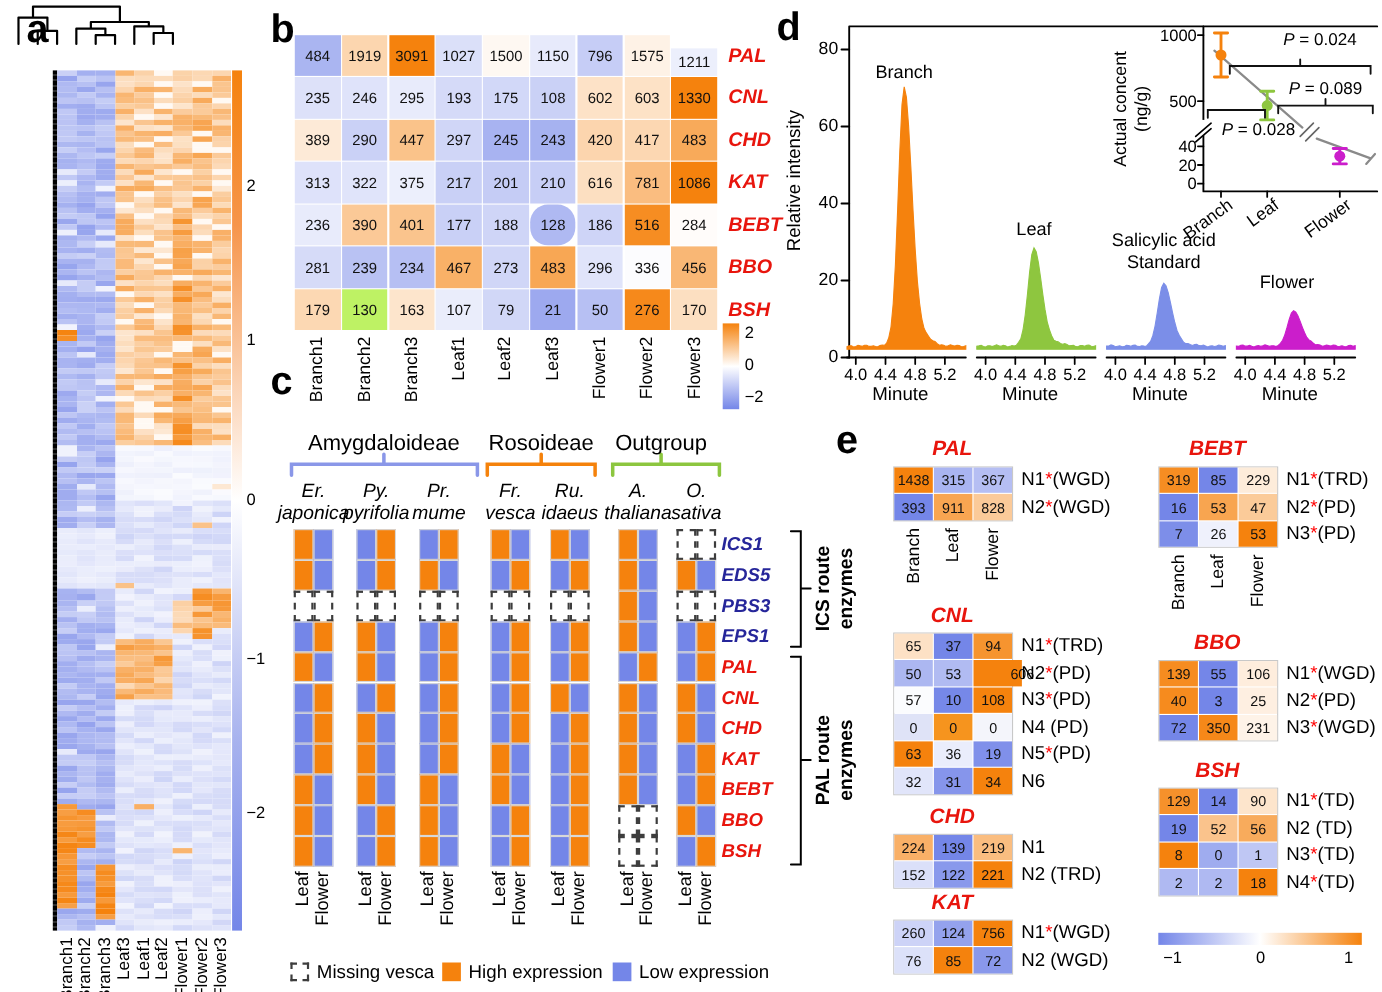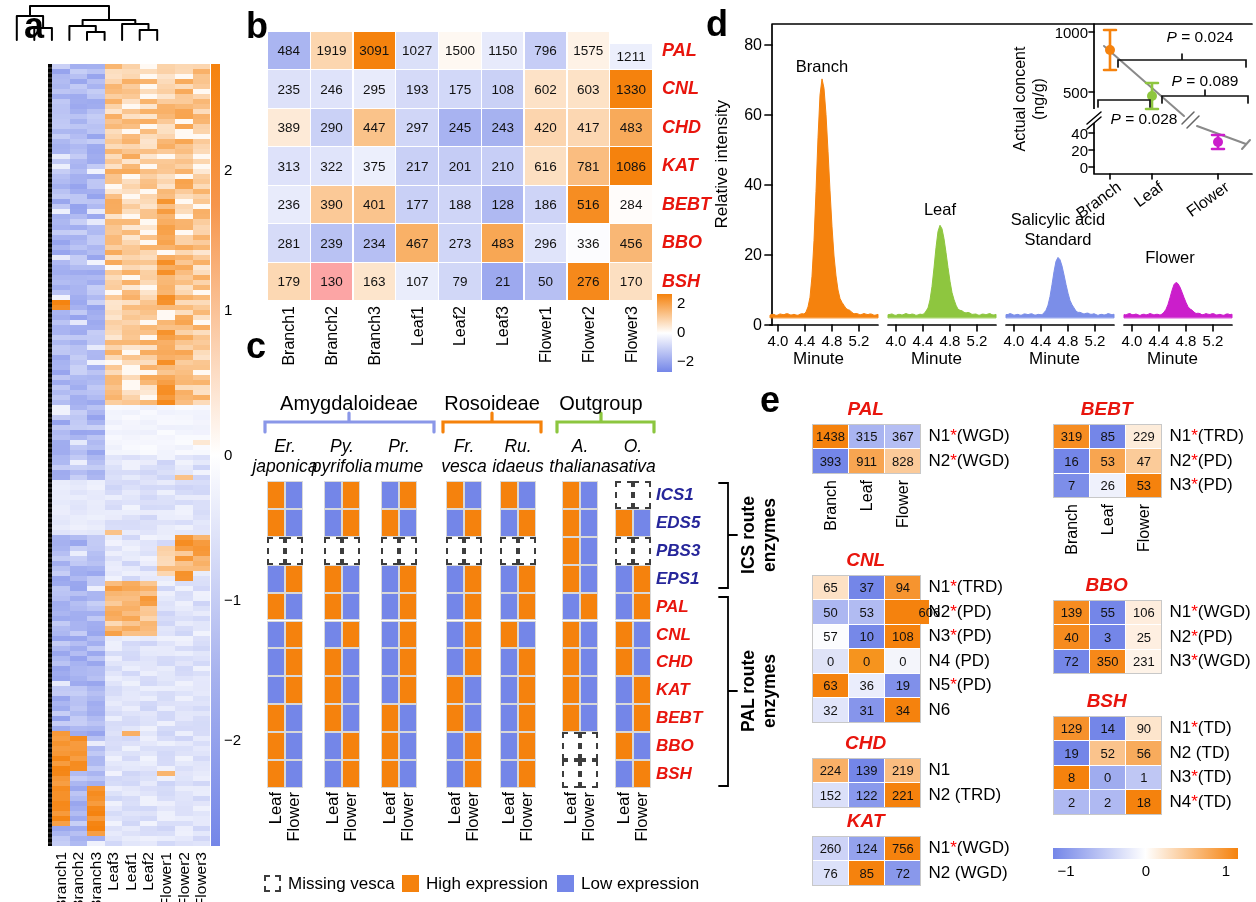--- a/index.html
+++ b/index.html
@@ -1502,35 +1502,35 @@
       <div class="hmcell" style="background: rgb(197, 204, 245);">201</div>
       <div class="hmcell" style="background: rgb(199, 206, 246);">210</div>
       <div class="hmcell" style="background: rgb(252, 223, 193);">616</div>
       <div class="hmcell" style="background: rgb(250, 189, 128);">781</div>
       <div class="hmcell" style="background: rgb(245, 130, 13);">1086</div>
       <div class="hmcell" style="background: rgb(232, 235, 251);">236</div>
       <div class="hmcell" style="background: rgb(251, 201, 151);">390</div>
       <div class="hmcell" style="background: rgb(250, 196, 141);">401</div>
       <div class="hmcell" style="background: rgb(201, 208, 246);">177</div>
       <div class="hmcell" style="background: rgb(207, 213, 247);">188</div>
-      <div class="hmcell" style="background: rgb(175, 185, 242);">128</div>
+      <div class="hmcell" style="background: rgb(175, 185, 242); border-radius: 16px;">128</div>
       <div class="hmcell" style="background: rgb(206, 212, 247);">186</div>
       <div class="hmcell" style="background: rgb(246, 141, 34);">516</div>
       <div class="hmcell" style="background: rgb(255, 252, 250);">284</div>
       <div class="hmcell" style="background: rgb(214, 219, 248);">281</div>
       <div class="hmcell" style="background: rgb(185, 194, 243);">239</div>
       <div class="hmcell" style="background: rgb(182, 191, 243);">234</div>
       <div class="hmcell" style="background: rgb(249, 177, 103);">467</div>
       <div class="hmcell" style="background: rgb(208, 214, 247);">273</div>
       <div class="hmcell" style="background: rgb(248, 167, 84);">483</div>
       <div class="hmcell" style="background: rgb(224, 228, 250);">296</div>
       <div class="hmcell" style="background: rgb(252, 252, 254);">336</div>
       <div class="hmcell" style="background: rgb(249, 183, 117);">456</div>
       <div class="hmcell" style="background: rgb(252, 216, 179);">179</div>
-      <div class="hmcell" style="background: #fca5a5;">130</div>
+      <div class="hmcell" style="background: #bef264;">130</div>
       <div class="hmcell" style="background: rgb(253, 229, 204);">163</div>
       <div class="hmcell" style="background: rgb(234, 237, 251);">107</div>
       <div class="hmcell" style="background: rgb(209, 215, 247);">79</div>
       <div class="hmcell" style="background: rgb(157, 169, 239);">21</div>
       <div class="hmcell" style="background: rgb(183, 192, 243);">50</div>
       <div class="hmcell" style="background: rgb(246, 137, 27);">276</div>
       <div class="hmcell" style="background: rgb(252, 223, 193);">170</div>
     </div>
     <div class="gene-red" style="position: absolute; left: 662px; top: 39.5px; font-size: 18px;">PAL</div>
     <div class="gene-red" style="position: absolute; left: 662px; top: 78px; font-size: 18px;">CNL</div>

